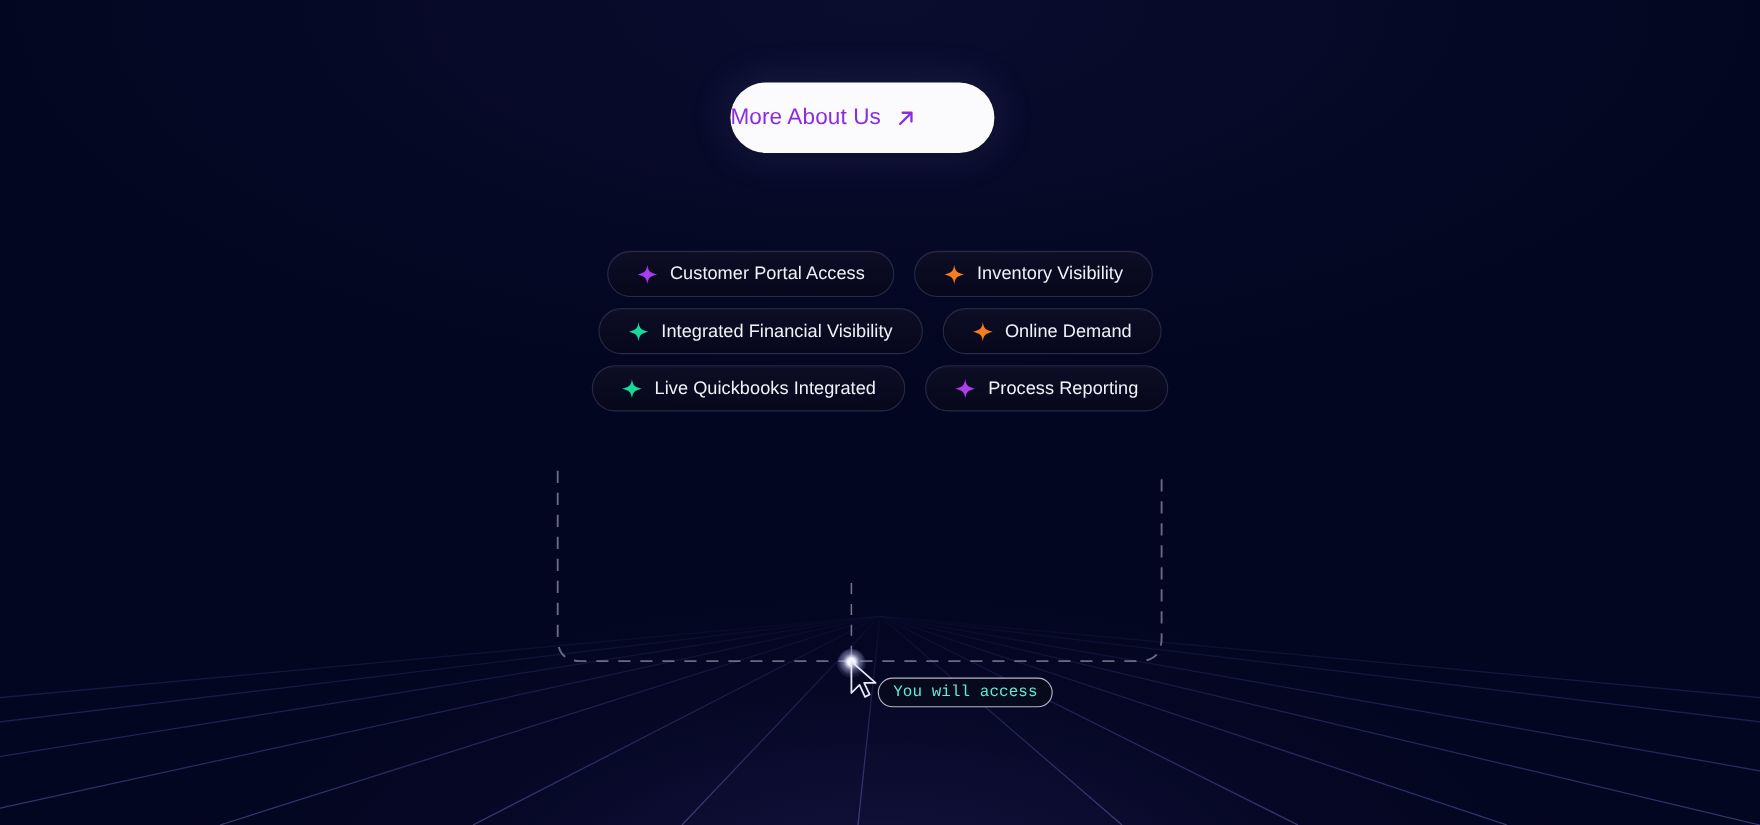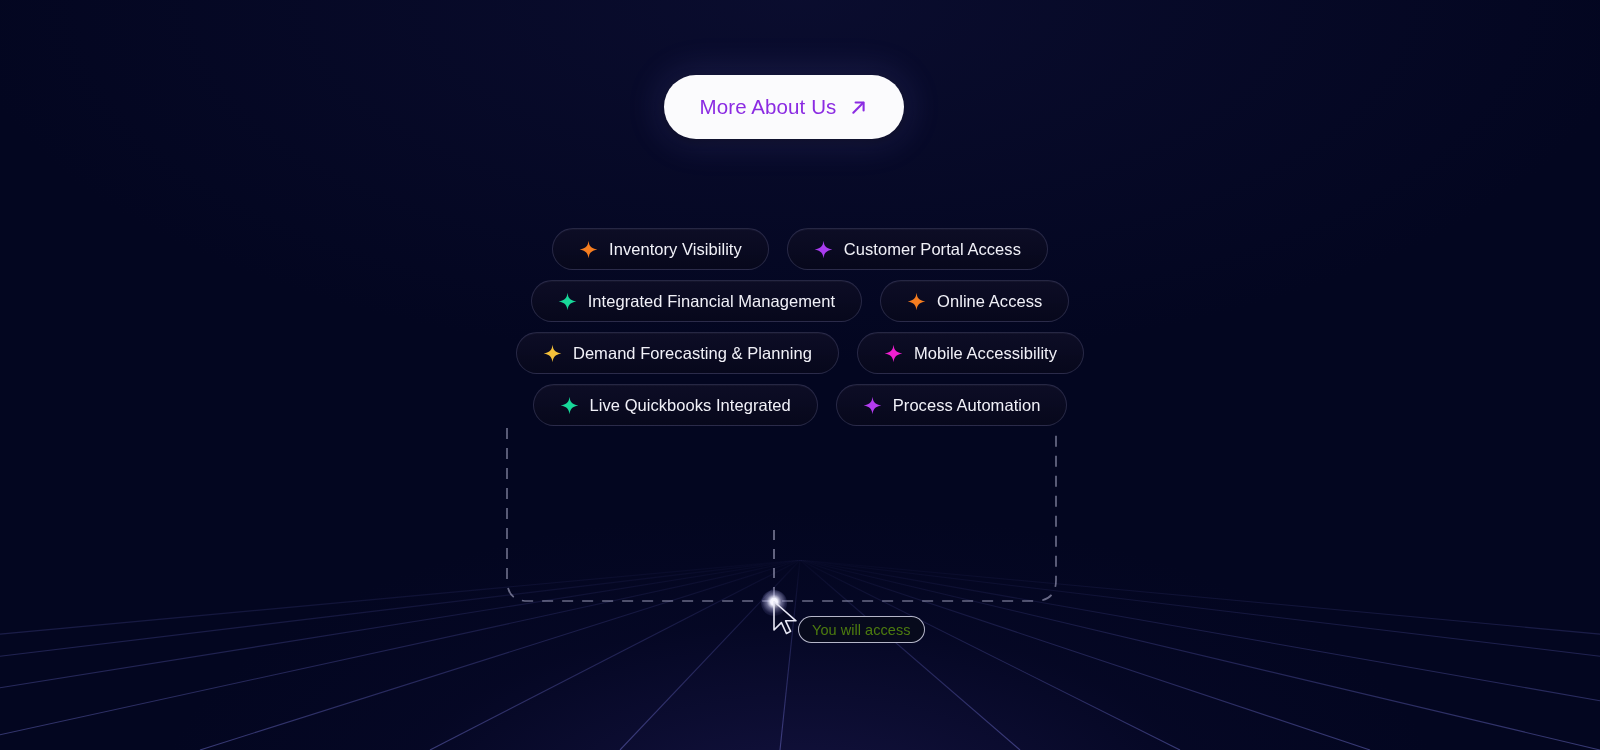--- a/index.html
+++ b/index.html
@@ -35,21 +35,21 @@
 
   
   .more-btn {
     position:absolute;
     left:664px; top:75px;
     width:240px; height:64px;
     border:none;
     border-radius:40px;
     background:#fbfbfd;
     box-shadow:0 0 34px 6px rgba(150,140,255,0.13), 0 2px 10px rgba(0,0,0,0.45);
-    display:flex; align-items:center; justify-content:center; gap:13px;
+    display:flex; align-items:center; gap:13px;
     cursor:pointer;
     z-index:6;
   }
   .more-btn-label {
     font-size:20.5px;
     letter-spacing:0.1px;
     color:#8B2BE2;
     font-weight:400;
     white-space:nowrap;
   }
@@ -130,24 +130,25 @@
     height:27px;
     display:inline-flex; align-items:center;
     padding:0 13px;
     border-radius:14px;
     border:1px solid rgba(225,225,245,0.80);
     background:#070a1c;
     z-index:9;
   }
   .tooltip-label {
     font-size:14.5px;
-    color:#4d7c0f;
+    color:#5eead4;
     font-weight:500;
     white-space:nowrap;
     letter-spacing:0.05px;
+    font-family:Liberation Mono, monospace;
   }
 </style>
 </head>
 <body>
 
 <div id="stage">
 
   <div class="grid-floor">
     <svg viewBox="0 0 1600 190" preserveAspectRatio="none" aria-hidden="true">
       <defs>
@@ -210,86 +211,68 @@
         <path d="M6.6 4.5 L14.6 4.5 L14.6 12.5" stroke="currentColor" stroke-width="2.1" stroke-linecap="round" stroke-linejoin="round"></path>
       </svg>
     </span>
   </button>
 
   <div class="rows" id="rows">
       <div class="tag-row">
         <div class="tag">
           <span style="display: flex; align-items: center;">
             <svg class="spark" width="19" height="19" viewBox="0 0 24 24" aria-hidden="true">
+              <path d="M12 0.8 C12.9 7.4 14.6 10.1 23.2 12 C14.6 13.9 12.9 16.6 12 23.2 C11.1 16.6 9.4 13.9 0.8 12 C9.4 10.1 11.1 7.4 12 0.8 Z" fill="#a93cf0"></path>
+            </svg>
+          </span>
+          <span class="tag-label">Customer Portal Access</span>
+        </div>
+        <div class="tag">
+          <span style="display: flex; align-items: center;">
+            <svg class="spark" width="19" height="19" viewBox="0 0 24 24" aria-hidden="true">
               <path d="M12 0.8 C12.9 7.4 14.6 10.1 23.2 12 C14.6 13.9 12.9 16.6 12 23.2 C11.1 16.6 9.4 13.9 0.8 12 C9.4 10.1 11.1 7.4 12 0.8 Z" fill="#f57d20"></path>
             </svg>
           </span>
           <span class="tag-label">Inventory Visibility</span>
-        </div>
-        <div class="tag">
-          <span style="display: flex; align-items: center;">
-            <svg class="spark" width="19" height="19" viewBox="0 0 24 24" aria-hidden="true">
-              <path d="M12 0.8 C12.9 7.4 14.6 10.1 23.2 12 C14.6 13.9 12.9 16.6 12 23.2 C11.1 16.6 9.4 13.9 0.8 12 C9.4 10.1 11.1 7.4 12 0.8 Z" fill="#a93cf0"></path>
-            </svg>
-          </span>
-          <span class="tag-label">Customer Portal Access</span>
         </div>
       </div>
       <div class="tag-row">
         <div class="tag">
           <span style="display: flex; align-items: center;">
             <svg class="spark" width="19" height="19" viewBox="0 0 24 24" aria-hidden="true">
               <path d="M12 0.8 C12.9 7.4 14.6 10.1 23.2 12 C14.6 13.9 12.9 16.6 12 23.2 C11.1 16.6 9.4 13.9 0.8 12 C9.4 10.1 11.1 7.4 12 0.8 Z" fill="#18d99a"></path>
             </svg>
           </span>
-          <span class="tag-label">Integrated Financial Management</span>
+          <span class="tag-label">Integrated Financial Visibility</span>
         </div>
         <div class="tag">
           <span style="display: flex; align-items: center;">
             <svg class="spark" width="19" height="19" viewBox="0 0 24 24" aria-hidden="true">
               <path d="M12 0.8 C12.9 7.4 14.6 10.1 23.2 12 C14.6 13.9 12.9 16.6 12 23.2 C11.1 16.6 9.4 13.9 0.8 12 C9.4 10.1 11.1 7.4 12 0.8 Z" fill="#f57d20"></path>
             </svg>
           </span>
-          <span class="tag-label">Online Access</span>
+          <span class="tag-label">Online Demand</span>
         </div>
       </div>
       <div class="tag-row">
         <div class="tag">
           <span style="display: flex; align-items: center;">
             <svg class="spark" width="19" height="19" viewBox="0 0 24 24" aria-hidden="true">
-              <path d="M12 0.8 C12.9 7.4 14.6 10.1 23.2 12 C14.6 13.9 12.9 16.6 12 23.2 C11.1 16.6 9.4 13.9 0.8 12 C9.4 10.1 11.1 7.4 12 0.8 Z" fill="#f5c13a"></path>
-            </svg>
-          </span>
-          <span class="tag-label">Demand Forecasting &amp; Planning</span>
-        </div>
-        <div class="tag">
-          <span style="display: flex; align-items: center;">
-            <svg class="spark" width="19" height="19" viewBox="0 0 24 24" aria-hidden="true">
-              <path d="M12 0.8 C12.9 7.4 14.6 10.1 23.2 12 C14.6 13.9 12.9 16.6 12 23.2 C11.1 16.6 9.4 13.9 0.8 12 C9.4 10.1 11.1 7.4 12 0.8 Z" fill="#f01fd0"></path>
-            </svg>
-          </span>
-          <span class="tag-label">Mobile Accessibility</span>
-        </div>
-      </div>
-      <div class="tag-row">
-        <div class="tag">
-          <span style="display: flex; align-items: center;">
-            <svg class="spark" width="19" height="19" viewBox="0 0 24 24" aria-hidden="true">
               <path d="M12 0.8 C12.9 7.4 14.6 10.1 23.2 12 C14.6 13.9 12.9 16.6 12 23.2 C11.1 16.6 9.4 13.9 0.8 12 C9.4 10.1 11.1 7.4 12 0.8 Z" fill="#18d99a"></path>
             </svg>
           </span>
           <span class="tag-label">Live Quickbooks Integrated</span>
         </div>
         <div class="tag">
           <span style="display: flex; align-items: center;">
             <svg class="spark" width="19" height="19" viewBox="0 0 24 24" aria-hidden="true">
               <path d="M12 0.8 C12.9 7.4 14.6 10.1 23.2 12 C14.6 13.9 12.9 16.6 12 23.2 C11.1 16.6 9.4 13.9 0.8 12 C9.4 10.1 11.1 7.4 12 0.8 Z" fill="#b43cf0"></path>
             </svg>
           </span>
-          <span class="tag-label">Process Automation</span>
+          <span class="tag-label">Process Reporting</span>
         </div>
       </div>
     </div>
 
   <div class="glow-dot"></div>
 
   <div class="cursor">
     <svg width="30" height="36" viewBox="0 0 30 36" fill="none" aria-hidden="true">
       <path d="M2 1.5 L2 30 L9.4 22.6 L14.4 33.5 L18.6 31.4 L13.6 20.8 L24 20.8 Z" fill="rgba(10,12,30,0.25)" stroke="#e8e8f6" stroke-width="1.6" stroke-linejoin="round"></path>
     </svg>

